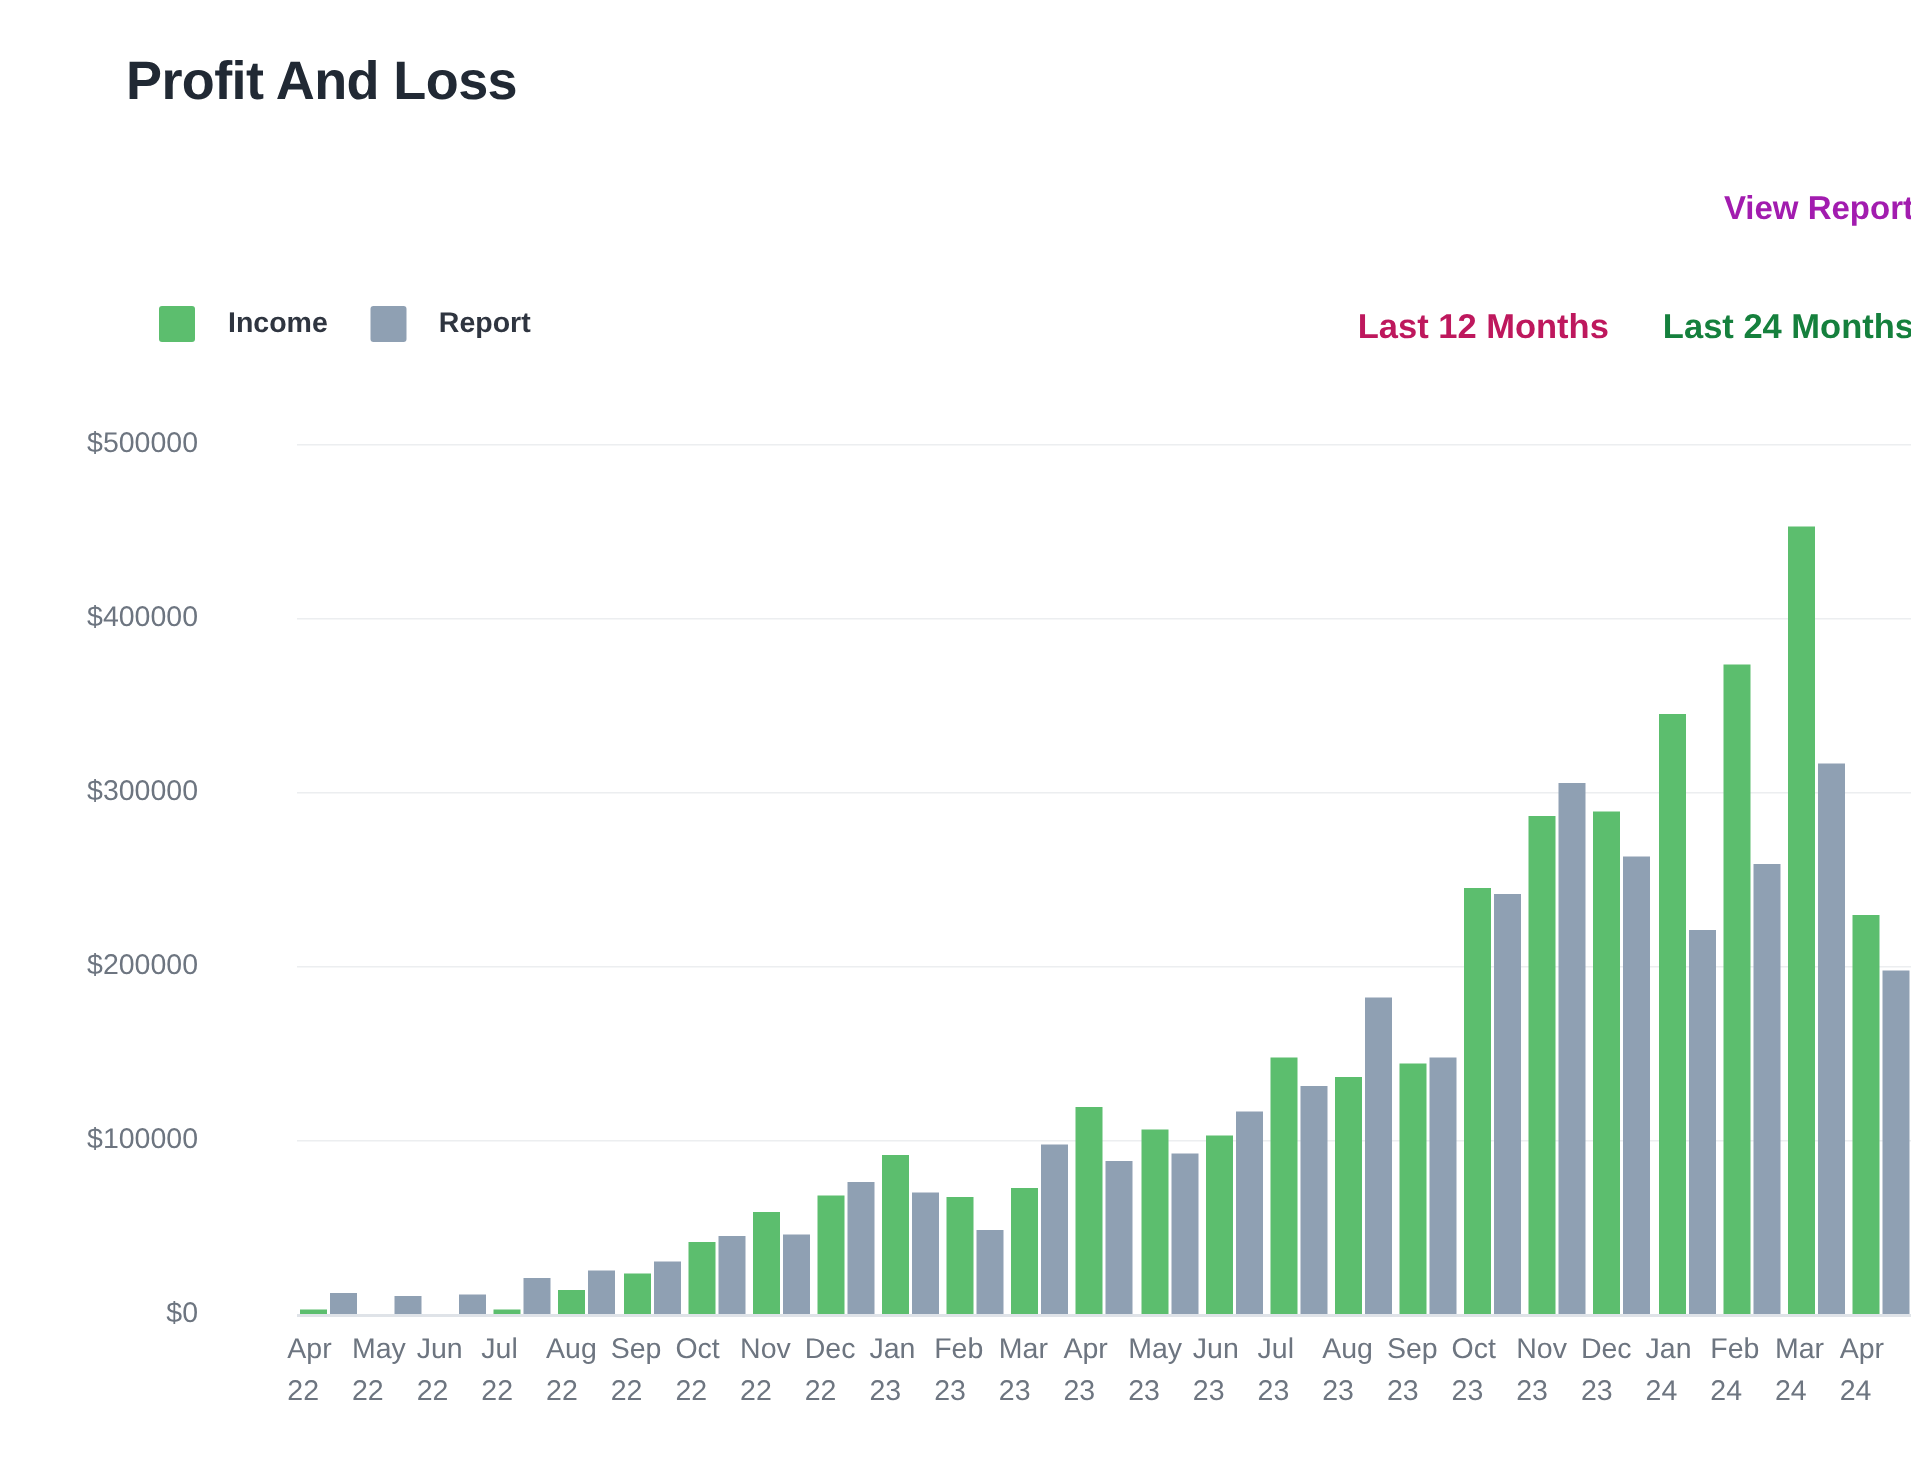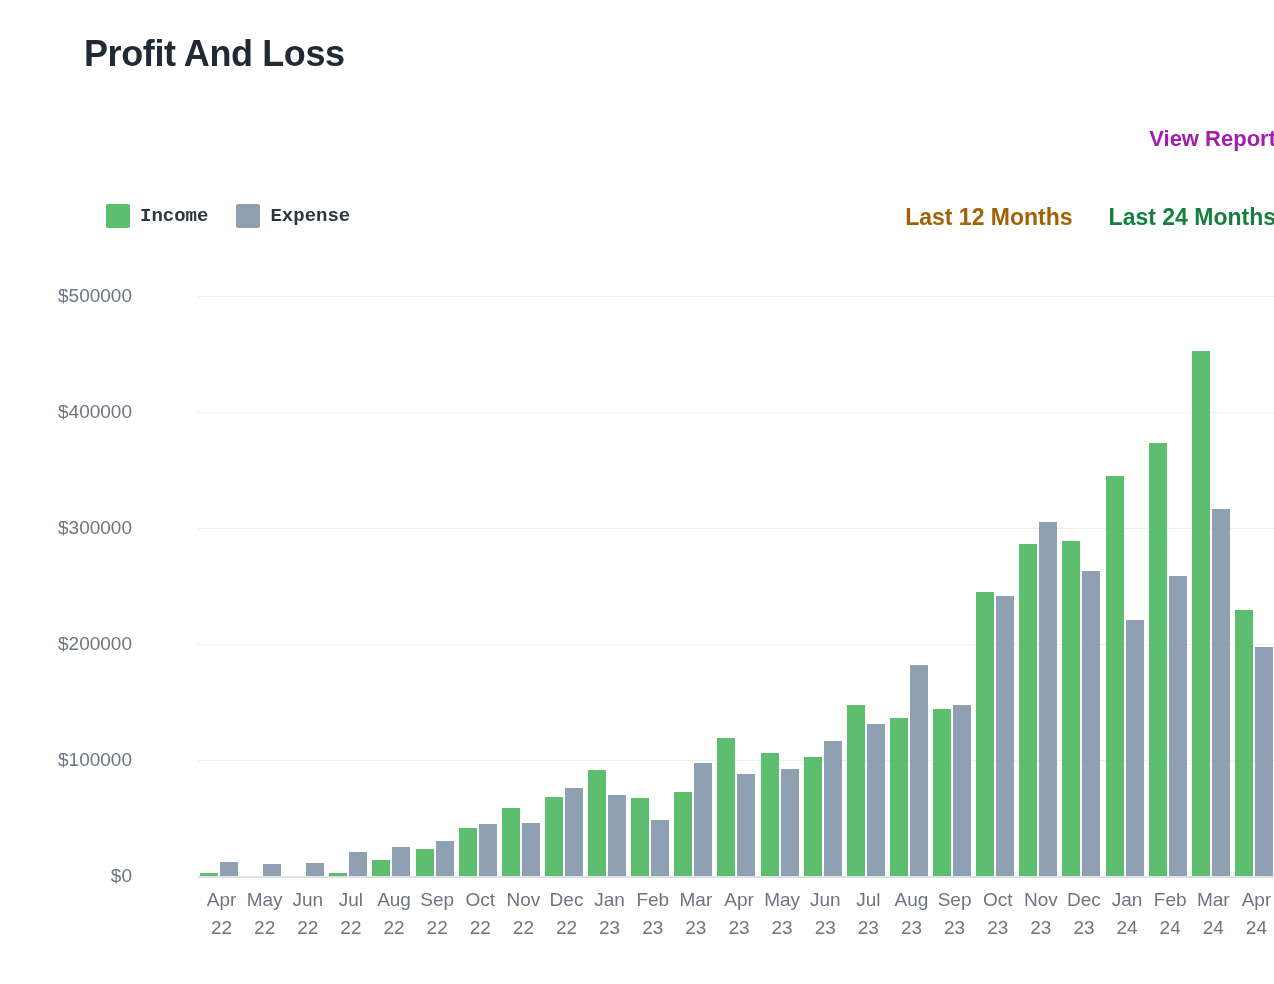--- a/index.html
+++ b/index.html
@@ -63,22 +63,21 @@
     position: absolute;
     left: 60px;
     top: 204px;
     display: flex;
     align-items: center;
     gap: 28px;
   }
   .legend-item {
     display: flex;
     align-items: center;
-    gap: 10px;
-    font-family: Liberation Mono, monospace;
+    gap: 22px;
   }
   .legend-swatch {
     width: 24px;
     height: 24px;
     border-radius: 2px;
     display: block;
   }
   .legend-label {
     font-size: 19px;
     font-weight: 700;
@@ -93,21 +92,21 @@
     display: flex;
     align-items: center;
     gap: 36px;
   }
   .range-opt {
     font-size: 23px;
     font-weight: 700;
     white-space: nowrap;
     cursor: pointer;
   }
-  .range-opt.active { color: #a16207; }
+  .range-opt.active { color: #be185d; }
   .range-opt.inactive { color: #15803d; }
 
   
   .chart {
     position: absolute;
     left: 0;
     top: 0;
     width: 1274px;
     height: 984px;
   }
@@ -168,21 +167,20 @@
     position: absolute;
     left: 152px;
     top: 886px;
     width: 1078px;
     height: 70px;
   }
   .xlabel {
     position: absolute;
     top: 0;
     width: 60px;
-    text-align: center;
     font-size: 19px;
     color: #6d7580;
     line-height: 28px;
   }
   .xlabel .mon { display: block; }
   .xlabel .yr { display: block; }
 </style>
 </head>
 <body>
 
@@ -191,21 +189,21 @@
   <div class="title">Profit And Loss</div>
   <div class="view-report">View Report</div>
 
   <div class="legend">
     <div class="legend-item">
       <span class="legend-swatch" style="background:#5cbe6e"></span>
       <span class="legend-label">Income</span>
     </div>
     <div class="legend-item">
       <span class="legend-swatch" style="background:#8fa0b3"></span>
-      <span class="legend-label">Expense</span>
+      <span class="legend-label">Report</span>
     </div>
   </div>
 
   <div class="ranges">
     <span class="range-opt active">Last 12 Months</span>
     <span class="range-opt inactive">Last 24 Months</span>
   </div>
 
   <div class="chart">
     <div class="plot" id="plot">

